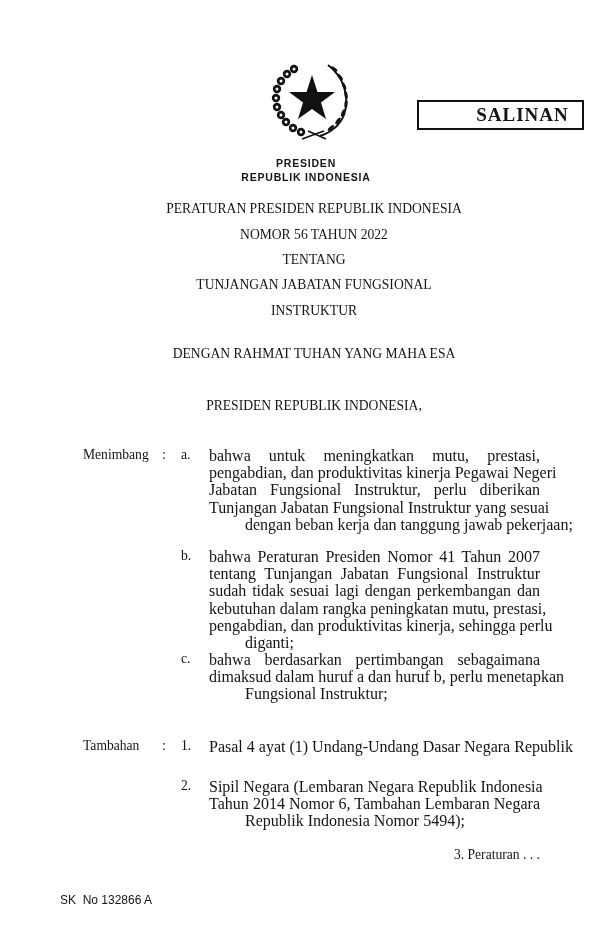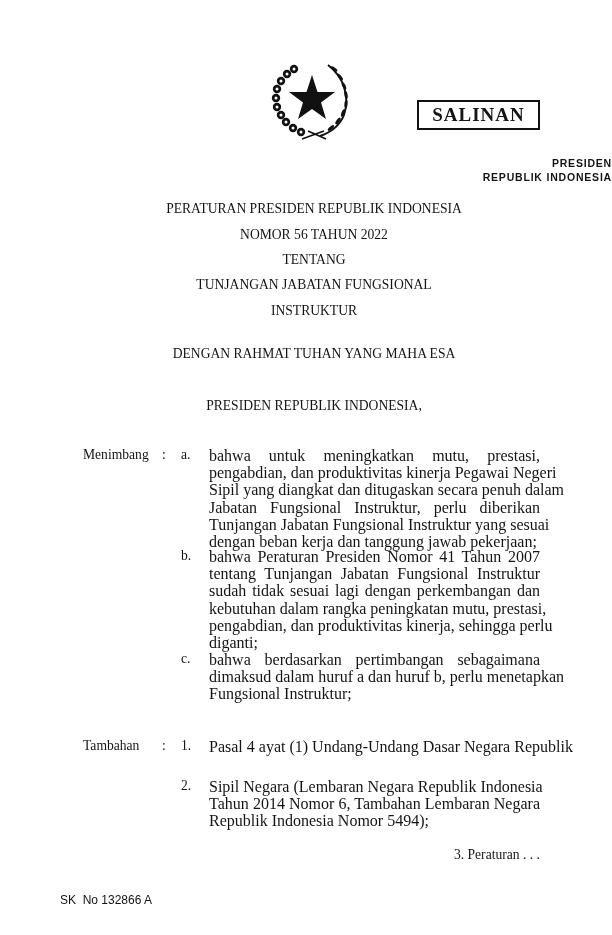--- a/index.html
+++ b/index.html
@@ -1,31 +1,31 @@
 <!DOCTYPE html>
 <html><head>
 <meta charset="utf-8">
 <style>
   html, body { margin: 0; padding: 0; background: #ffffff; }
   body { width: 612px; height: 935px; position: relative; overflow: hidden; color: #141414; }
   .abs { position: absolute; }
 
   #emblem { left: 268px; top: 57px; width: 88px; height: 84px; }
   #salinan-box { left: 417px; top: 100px; width: 119px; height: 26px; border: 2.5px solid #111; box-sizing: content-box;
-    display: flex; align-items: center; justify-content: center; font-family: "Liberation Serif", "DejaVu Serif", serif; font-weight: bold; font-size: 19px; letter-spacing: 1px; }
+    display: flex; align-items: center; justify-content: center; font-family: "Liberation Serif", "DejaVu Serif", serif; font-weight: bold; font-size: 19px; letter-spacing: 1px; padding-left: 44px; }
 
-  .hdr { position: absolute; left: 0; width: 612px; text-align: right; font-family: "Liberation Sans", "DejaVu Sans", sans-serif; font-weight: bold; font-size: 10.5px; letter-spacing: 0.8px; }
+  .hdr { position: absolute; left: 0; width: 612px; text-align: center; font-family: "Liberation Sans", "DejaVu Sans", sans-serif; font-weight: bold; font-size: 10.5px; letter-spacing: 0.8px; }
   .ctr { position: absolute; left: 0; width: 628px; text-align: center; font-family: "Liberation Serif", "DejaVu Serif", serif; font-size: 13.6px; }
 
   .section-label { position: absolute; left: 83px; font-family: "Liberation Serif", "DejaVu Serif", serif; font-size: 13.6px; }
   .section-colon { position: absolute; left: 162px; font-family: "Liberation Serif", "DejaVu Serif", serif; font-size: 13.6px; }
   .item-marker { position: absolute; left: 181px; font-family: "Liberation Serif", "DejaVu Serif", serif; font-size: 13.6px; }
   .item-body { position: absolute; left: 209px; width: 331px; font-family: "Liberation Serif", "DejaVu Serif", serif; font-size: 16px; line-height: 17.2px; text-align: justify; }
   .item-body .ln { display: block; text-align: justify; text-align-last: justify; white-space: nowrap; height: 17.2px; }
-  .item-body .ln.last { text-align-last: left; }
+  .item-body .ln.last { text-align-last: left; margin-left: 36px; }
 
   #continuation { right: 72px; top: 847px; font-family: "Liberation Serif", "DejaVu Serif", serif; font-size: 13.6px; }
   #footer-code { left: 28px; top: 893px; font-family: "Liberation Sans", "DejaVu Sans", sans-serif; font-size: 12px; }
 </style>
 </head>
 <body>
 
 <svg id="emblem" class="abs" viewBox="0 0 88 84">
 
   <g fill="#111">
@@ -87,21 +87,20 @@
 <div class="ctr" style="top:346px">DENGAN RAHMAT TUHAN YANG MAHA ESA</div>
 <div class="ctr" style="top:398px">PRESIDEN REPUBLIK INDONESIA,</div>
 
 <div class="section-label" style="top:447px">Menimbang</div>
 <div class="section-colon" style="top:447px">:</div>
 
 <div class="item-marker" style="top:447px">a.</div>
 <div class="item-body" style="top:447px">
   <span class="ln">bahwa untuk meningkatkan mutu, prestasi,</span>
   <span class="ln">pengabdian, dan produktivitas kinerja Pegawai Negeri</span>
-  <span class="ln">Sipil yang diangkat dan ditugaskan secara penuh dalam</span>
   <span class="ln">Jabatan Fungsional Instruktur, perlu diberikan</span>
   <span class="ln">Tunjangan Jabatan Fungsional Instruktur yang sesuai</span>
   <span class="ln last">dengan beban kerja dan tanggung jawab pekerjaan;</span>
 </div>
 
 <div class="item-marker" style="top:548px">b.</div>
 <div class="item-body" style="top:548px">
   <span class="ln">bahwa Peraturan Presiden Nomor 41 Tahun 2007</span>
   <span class="ln">tentang Tunjangan Jabatan Fungsional Instruktur</span>
   <span class="ln">sudah tidak sesuai lagi dengan perkembangan dan</span>

